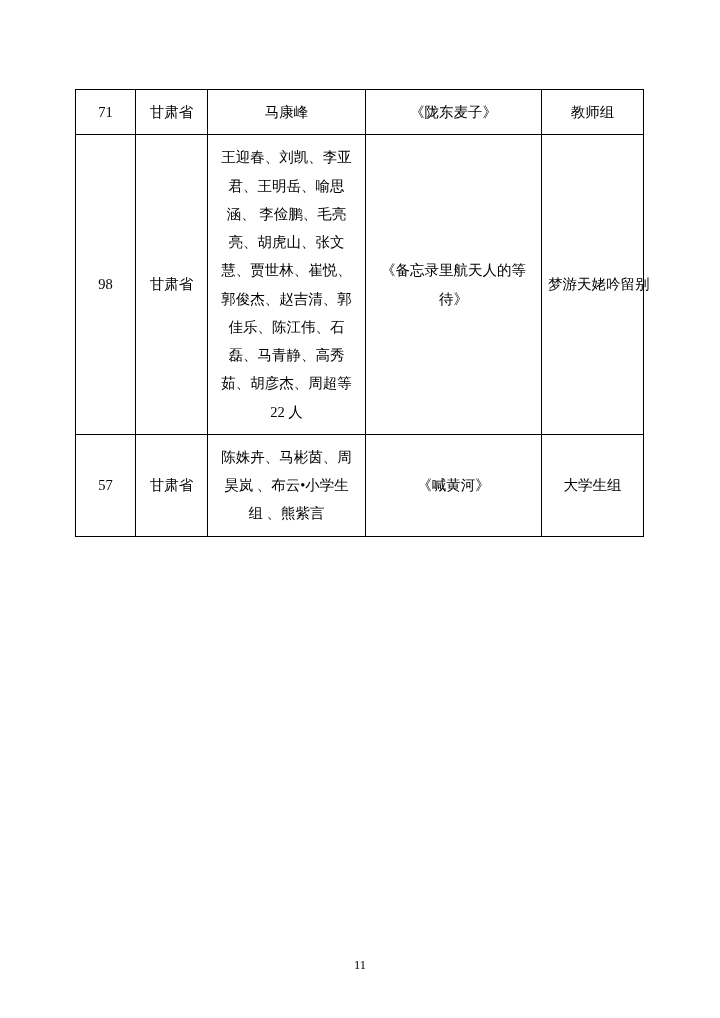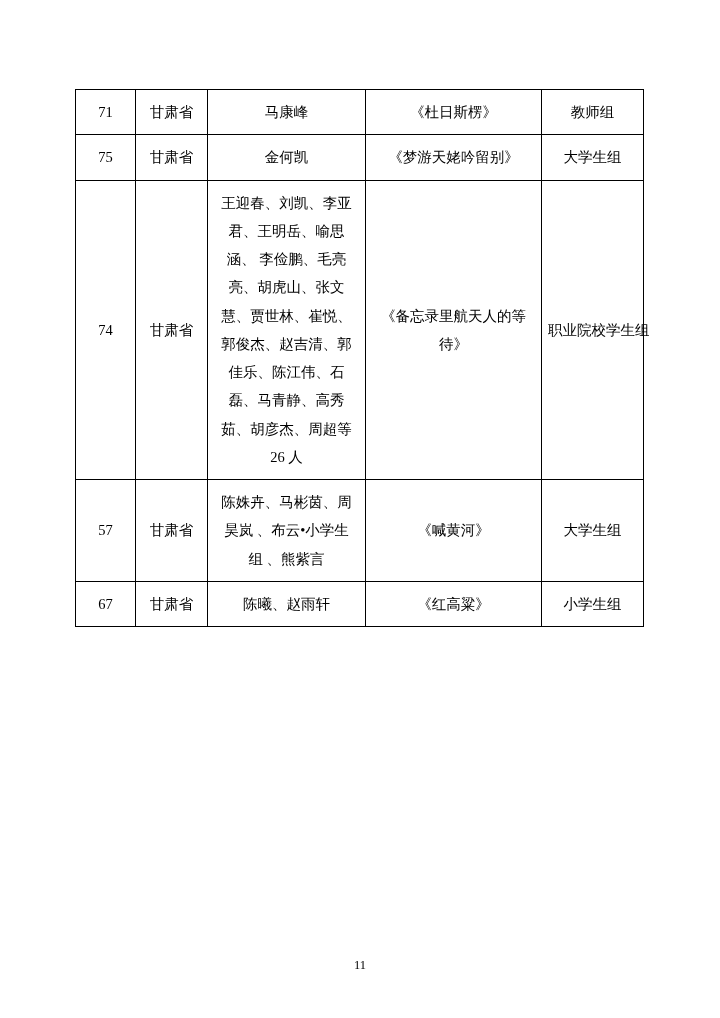--- a/index.html
+++ b/index.html
@@ -86,50 +86,36 @@
         <col class="c-prov">
         <col class="c-name">
         <col class="c-work">
         <col class="c-group">
       </colgroup>
       <tbody>
         <tr>
           <td class="cell-num">71</td>
           <td class="cell-prov">甘肃省</td>
           <td class="cell-name">马康峰</td>
-          <td class="cell-work">《杜日斯楞》</td>
+          <td class="cell-work">《陇东麦子》</td>
           <td class="cell-group">教师组</td>
         </tr>
         <tr>
-          <td class="cell-num">75</td>
+          <td class="cell-num">98</td>
           <td class="cell-prov">甘肃省</td>
-          <td class="cell-name">金何凯</td>
-          <td class="cell-work">《梦游天姥吟留别》</td>
-          <td class="cell-group">大学生组</td>
-        </tr>
-        <tr>
-          <td class="cell-num">74</td>
-          <td class="cell-prov">甘肃省</td>
-          <td class="cell-name tall-cell">王迎春、刘凯、李亚君、王明岳、喻思涵、 李俭鹏、毛亮亮、胡虎山、张文慧、贾世林、崔悦、郭俊杰、赵吉清、郭佳乐、陈江伟、石磊、马青静、高秀茹、胡彦杰、周超等 26 人</td>
+          <td class="cell-name tall-cell">王迎春、刘凯、李亚君、王明岳、喻思涵、 李俭鹏、毛亮亮、胡虎山、张文慧、贾世林、崔悦、郭俊杰、赵吉清、郭佳乐、陈江伟、石磊、马青静、高秀茹、胡彦杰、周超等 22 人</td>
           <td class="cell-work">《备忘录里航天人的等待》</td>
-          <td class="cell-group">职业院校学生组</td>
+          <td class="cell-group">梦游天姥吟留别</td>
         </tr>
         <tr>
           <td class="cell-num">57</td>
           <td class="cell-prov">甘肃省</td>
           <td class="cell-name tall-cell">陈姝卉、马彬茵、周昊岚 、布云•小学生组 、熊紫言</td>
           <td class="cell-work">《喊黄河》</td>
           <td class="cell-group">大学生组</td>
-        </tr>
-        <tr>
-          <td class="cell-num">67</td>
-          <td class="cell-prov">甘肃省</td>
-          <td class="cell-name">陈曦、赵雨轩</td>
-          <td class="cell-work">《红高粱》</td>
-          <td class="cell-group">小学生组</td>
         </tr>
       </tbody>
     </table>
   </div>
 
   <div class="page-number">11</div>
 
 </div>
 
 </body></html>

